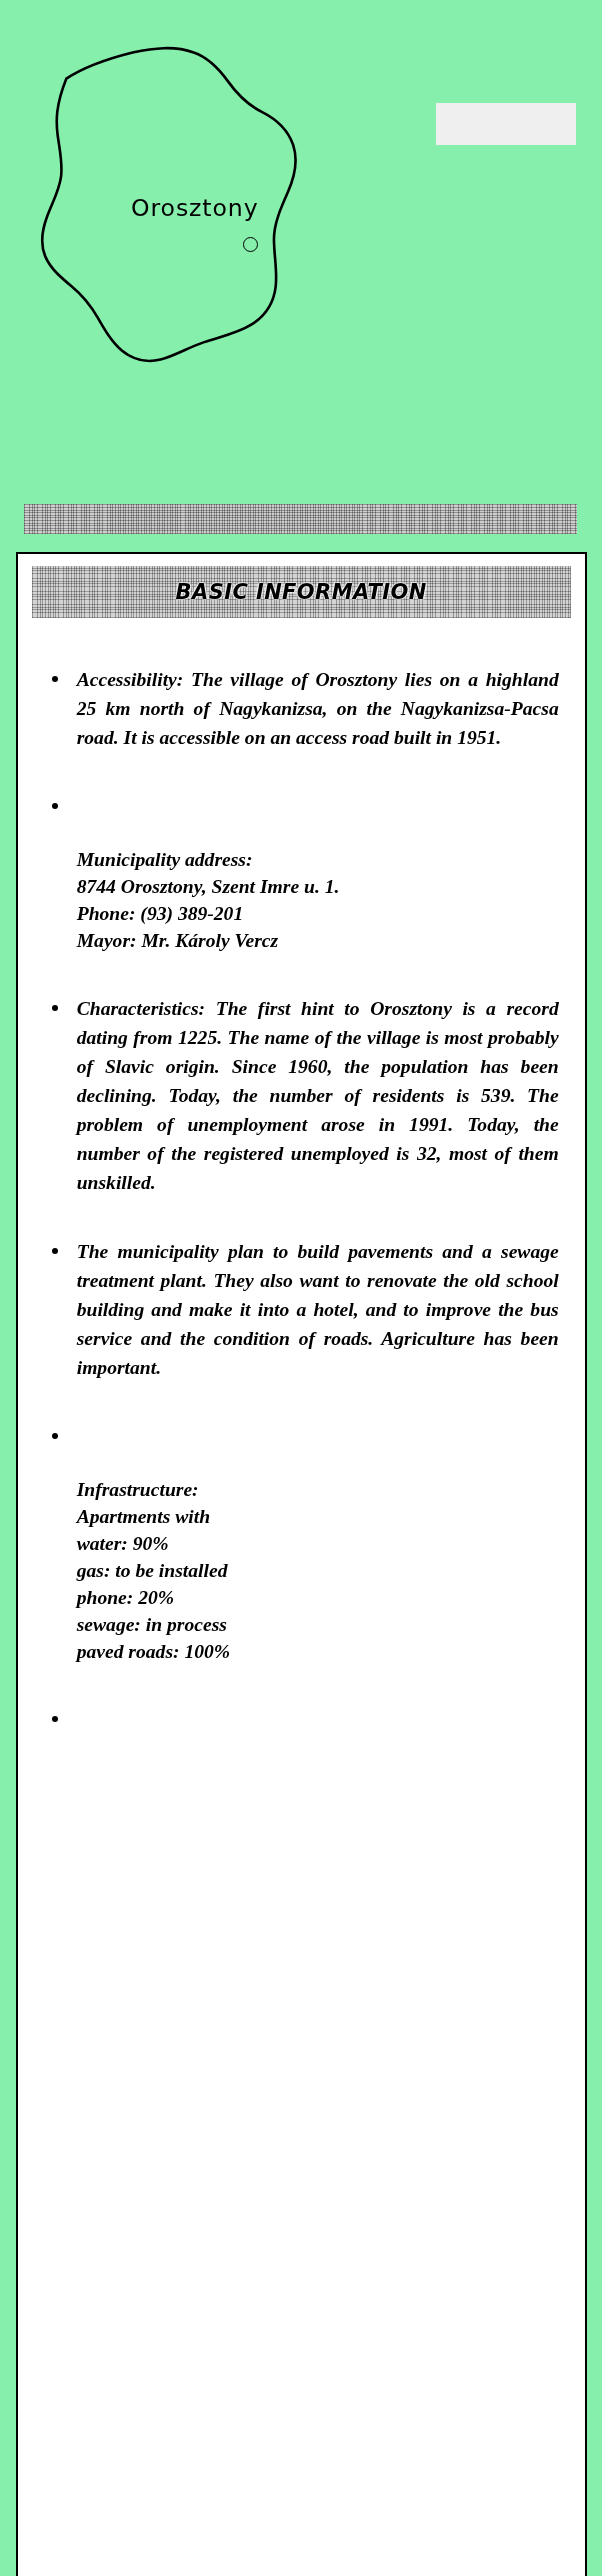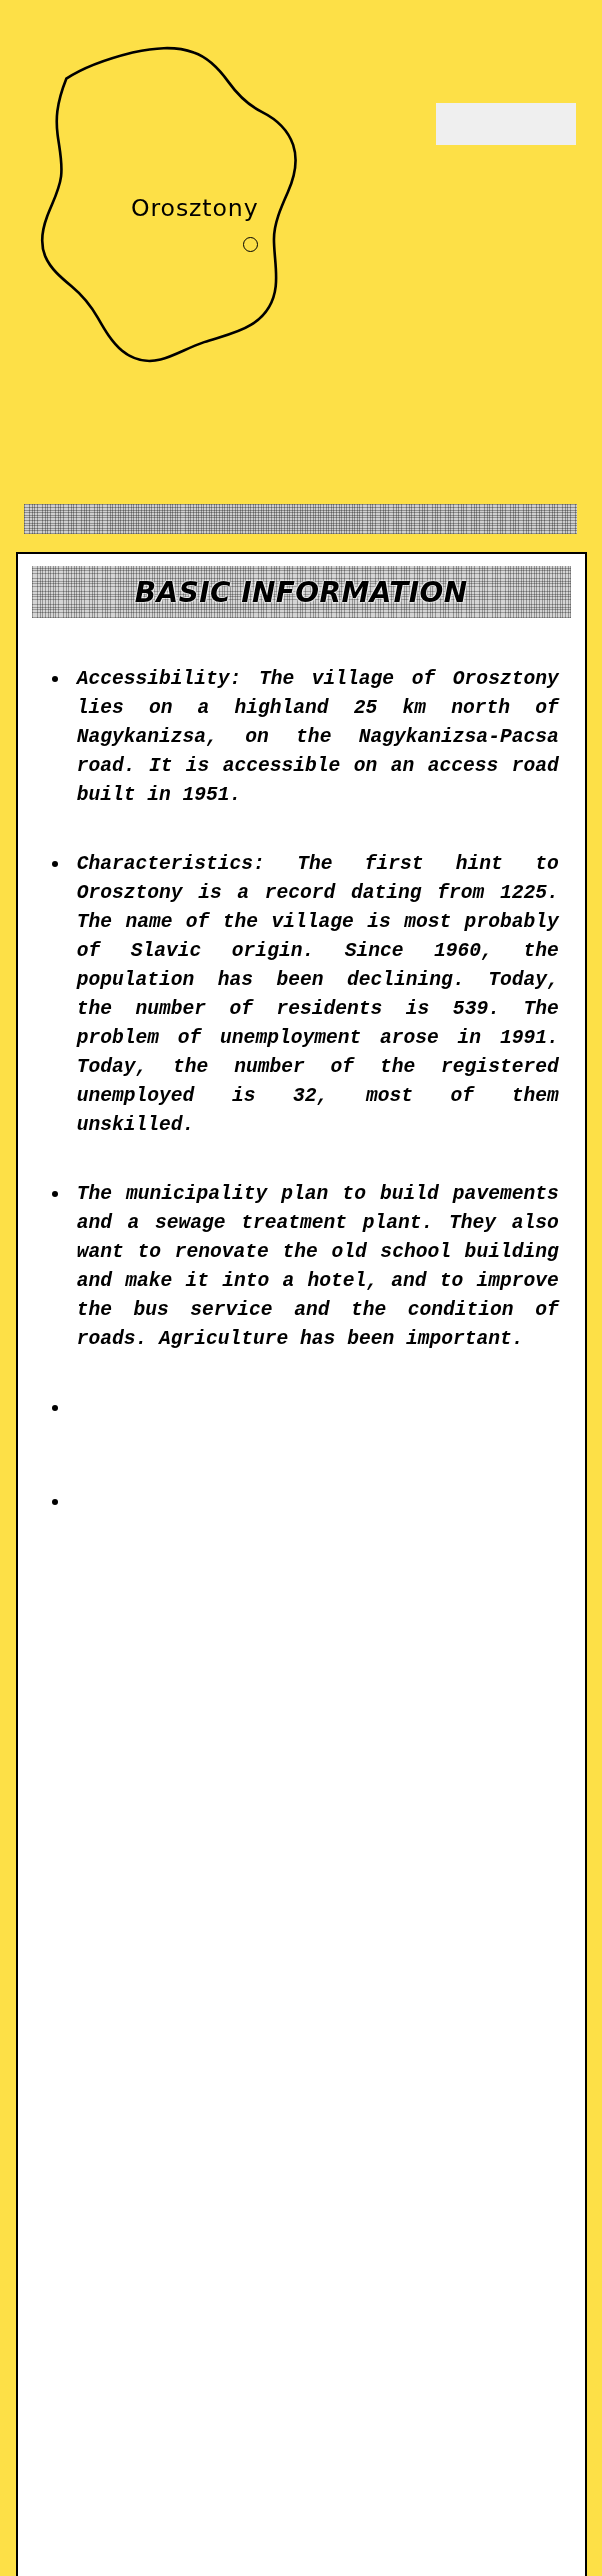--- a/index.html
+++ b/index.html
@@ -12,21 +12,21 @@
     height: 2576px;
     font-family: "DejaVu Sans", sans-serif;
     color: #000000;
     position: relative;
     overflow: hidden;
   }
   .page {
     width: 602px;
     height: 2576px;
     position: relative;
-    background: #fde047;
+    background: #86efac;
   }
 
   
   .map-area {
     position: relative;
     width: 602px;
     height: 515px;
   }
   .map-svg {
     position: absolute;
@@ -96,36 +96,36 @@
       repeating-linear-gradient(90deg, rgba(0,0,0,0.30) 0 0.9px, rgba(0,0,0,0) 0.9px 2.6px),
       #d4d4d4;
     display: flex;
     align-items: center;
     justify-content: center;
   }
   .header-title {
     font-family: "DejaVu Sans", sans-serif;
     font-weight: bold;
     font-style: italic;
-    font-size: 28px;
+    font-size: 21px;
     letter-spacing: 0.4px;
     color: #000;
     text-shadow: 0 0 1.7px #fff, 0.9px 0 1.7px #fff, -0.9px 0 1.7px #fff;
   }
 
   .body-list {
     margin: 0;
     padding: 0 26px 35px 26px;
     list-style: none;
   }
   .item {
     position: relative;
     padding-left: 33px;
     margin-top: 40px;
-    font-family: Liberation Mono, monospace;
+    font-family: Liberation Serif, serif;
     font-style: italic;
     font-weight: bold;
     font-size: 19.6px;
     line-height: 29px;
     color: #000;
   }
   .item:first-child { margin-top: 47px; }
   .bullet {
     position: absolute;
     left: 8.7px;
@@ -177,30 +177,44 @@
   <div class="panel">
     <div class="header-band">
       <div class="header-title">BASIC INFORMATION</div>
     </div>
 
     <ul class="body-list">
       <li class="item justify">
         <span class="bullet"></span>
         <span>Accessibility: The village of Orosztony lies on a highland 25 km north of Nagykanizsa, on the Nagykanizsa-Pacsa road. It is accessible on an access road built in 1951.</span>
       </li>
+      <li class="item lines tight">
+        <span class="bullet"></span>
+        <span>Municipality address:
+8744 Orosztony, Szent Imre u. 1.
+Phone: (93) 389-201
+Mayor: Mr. Károly Vercz</span>
+      </li>
       <li class="item justify">
         <span class="bullet"></span>
         <span>Characteristics: The first hint to Orosztony is a record dating from 1225. The name of the village is most probably of Slavic origin. Since 1960, the population has been declining. Today, the number of residents is 539. The problem of unemployment arose in 1991. Today, the number of the registered unemployed is 32, most of them unskilled.</span>
       </li>
       <li class="item justify">
         <span class="bullet"></span>
         <span>The municipality plan to build pavements and a sewage treatment plant. They also want to renovate the old school building and make it into a hotel, and to improve the bus service and the condition of roads. Agriculture has been important.</span>
       </li>
       <li class="item lines tight">
         <span class="bullet"></span>
+        <span>Infrastructure:
+Apartments with
+water: 90%
+gas: to be installed
+phone: 20%
+sewage: in process
+paved roads: 100%</span>
       </li>
       <li class="item lines">
         <span class="bullet"></span>
       </li>
     </ul>
   </div>
 
 </div>
 
 

